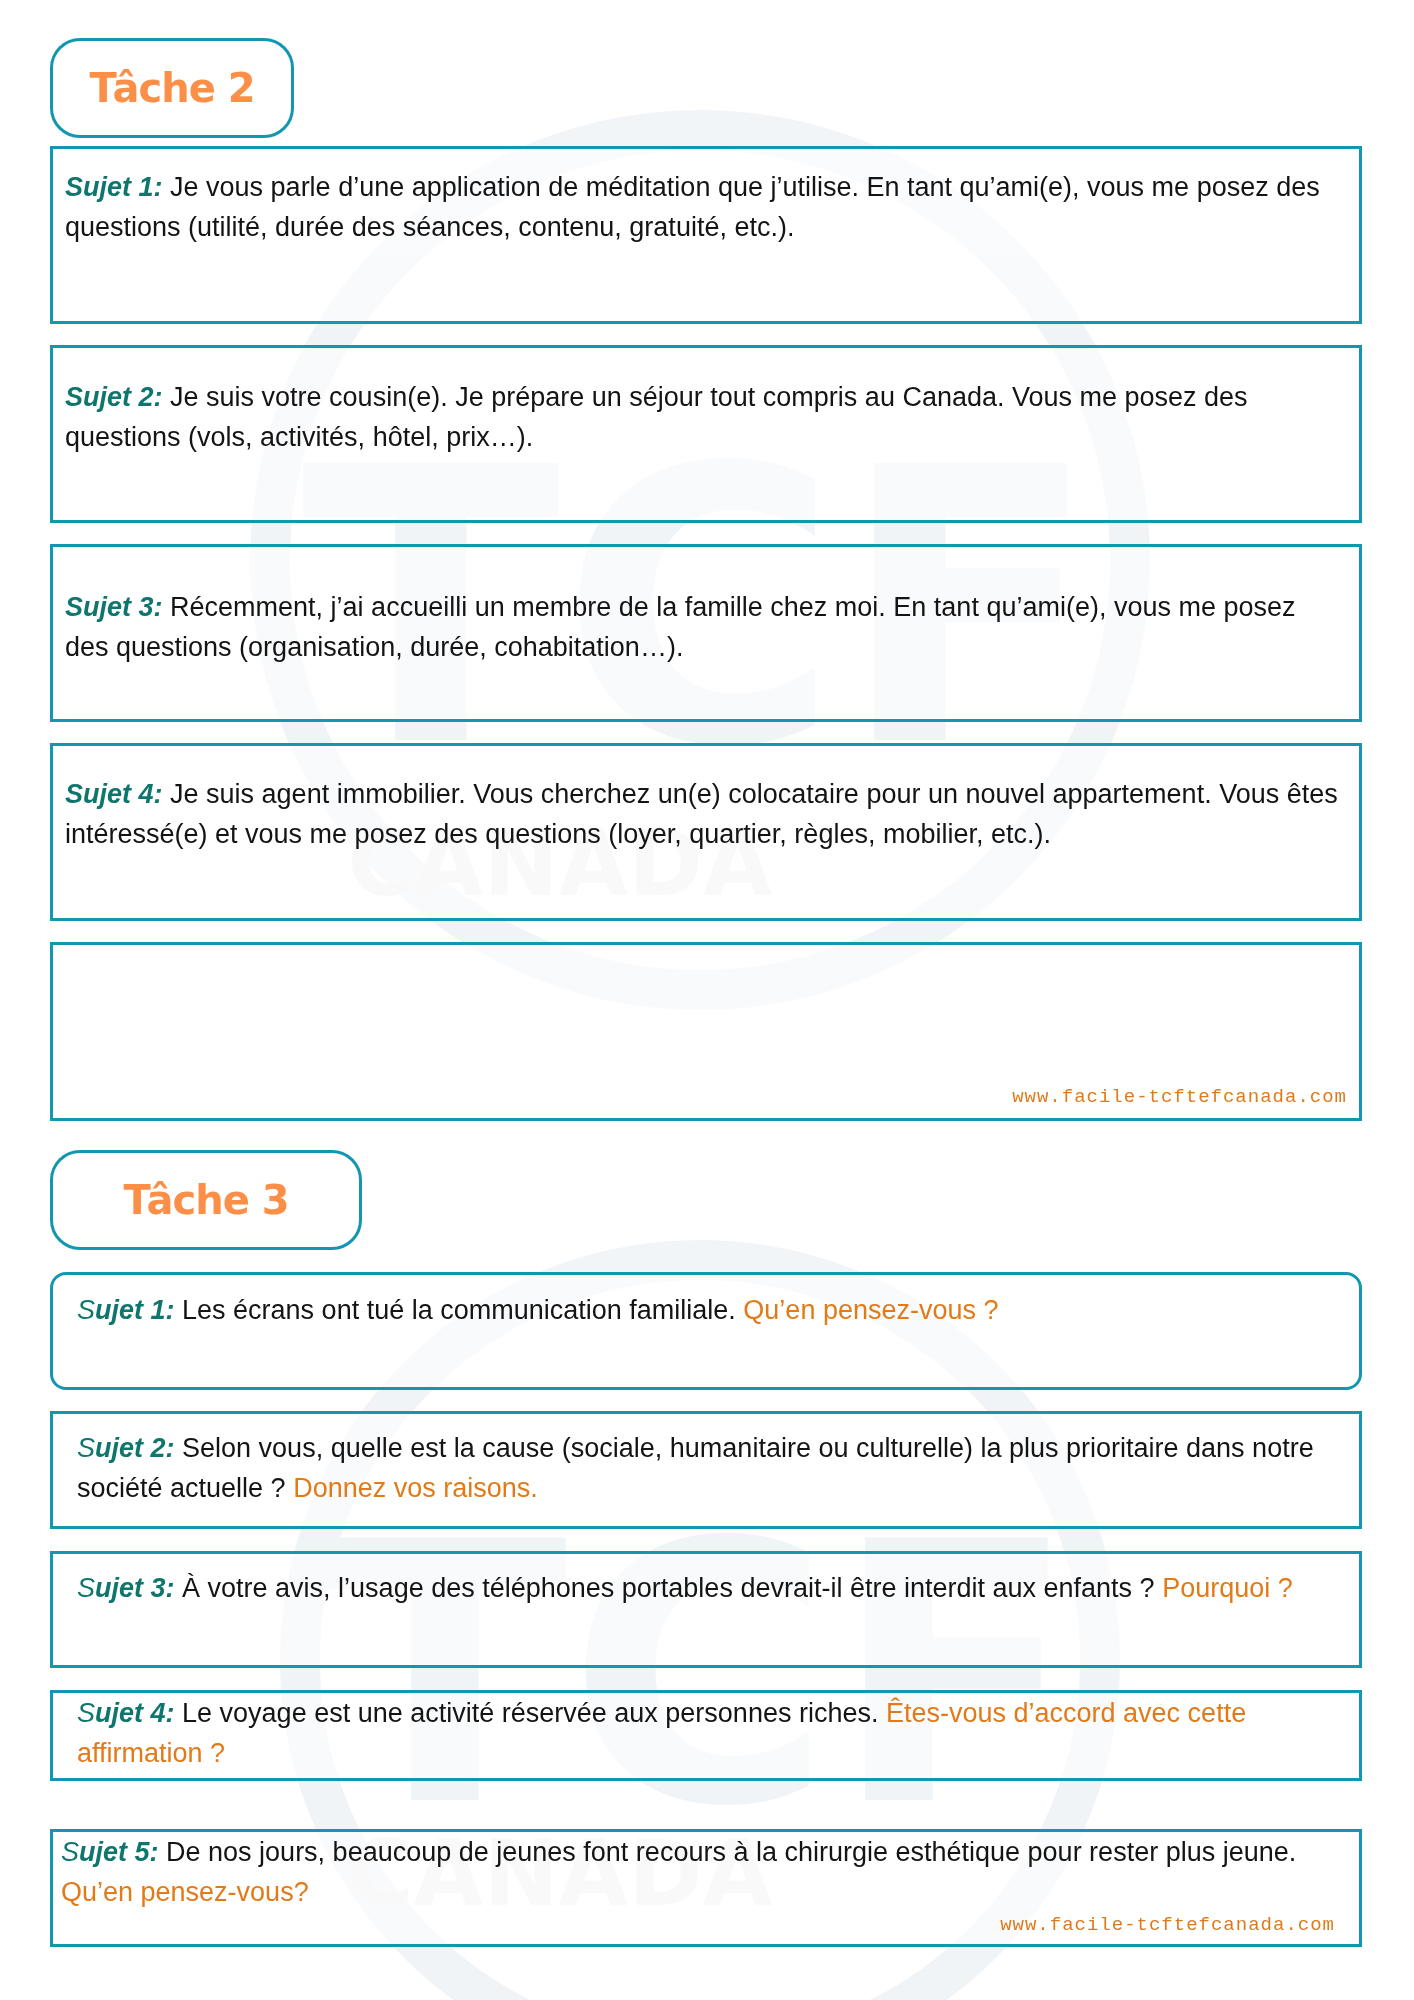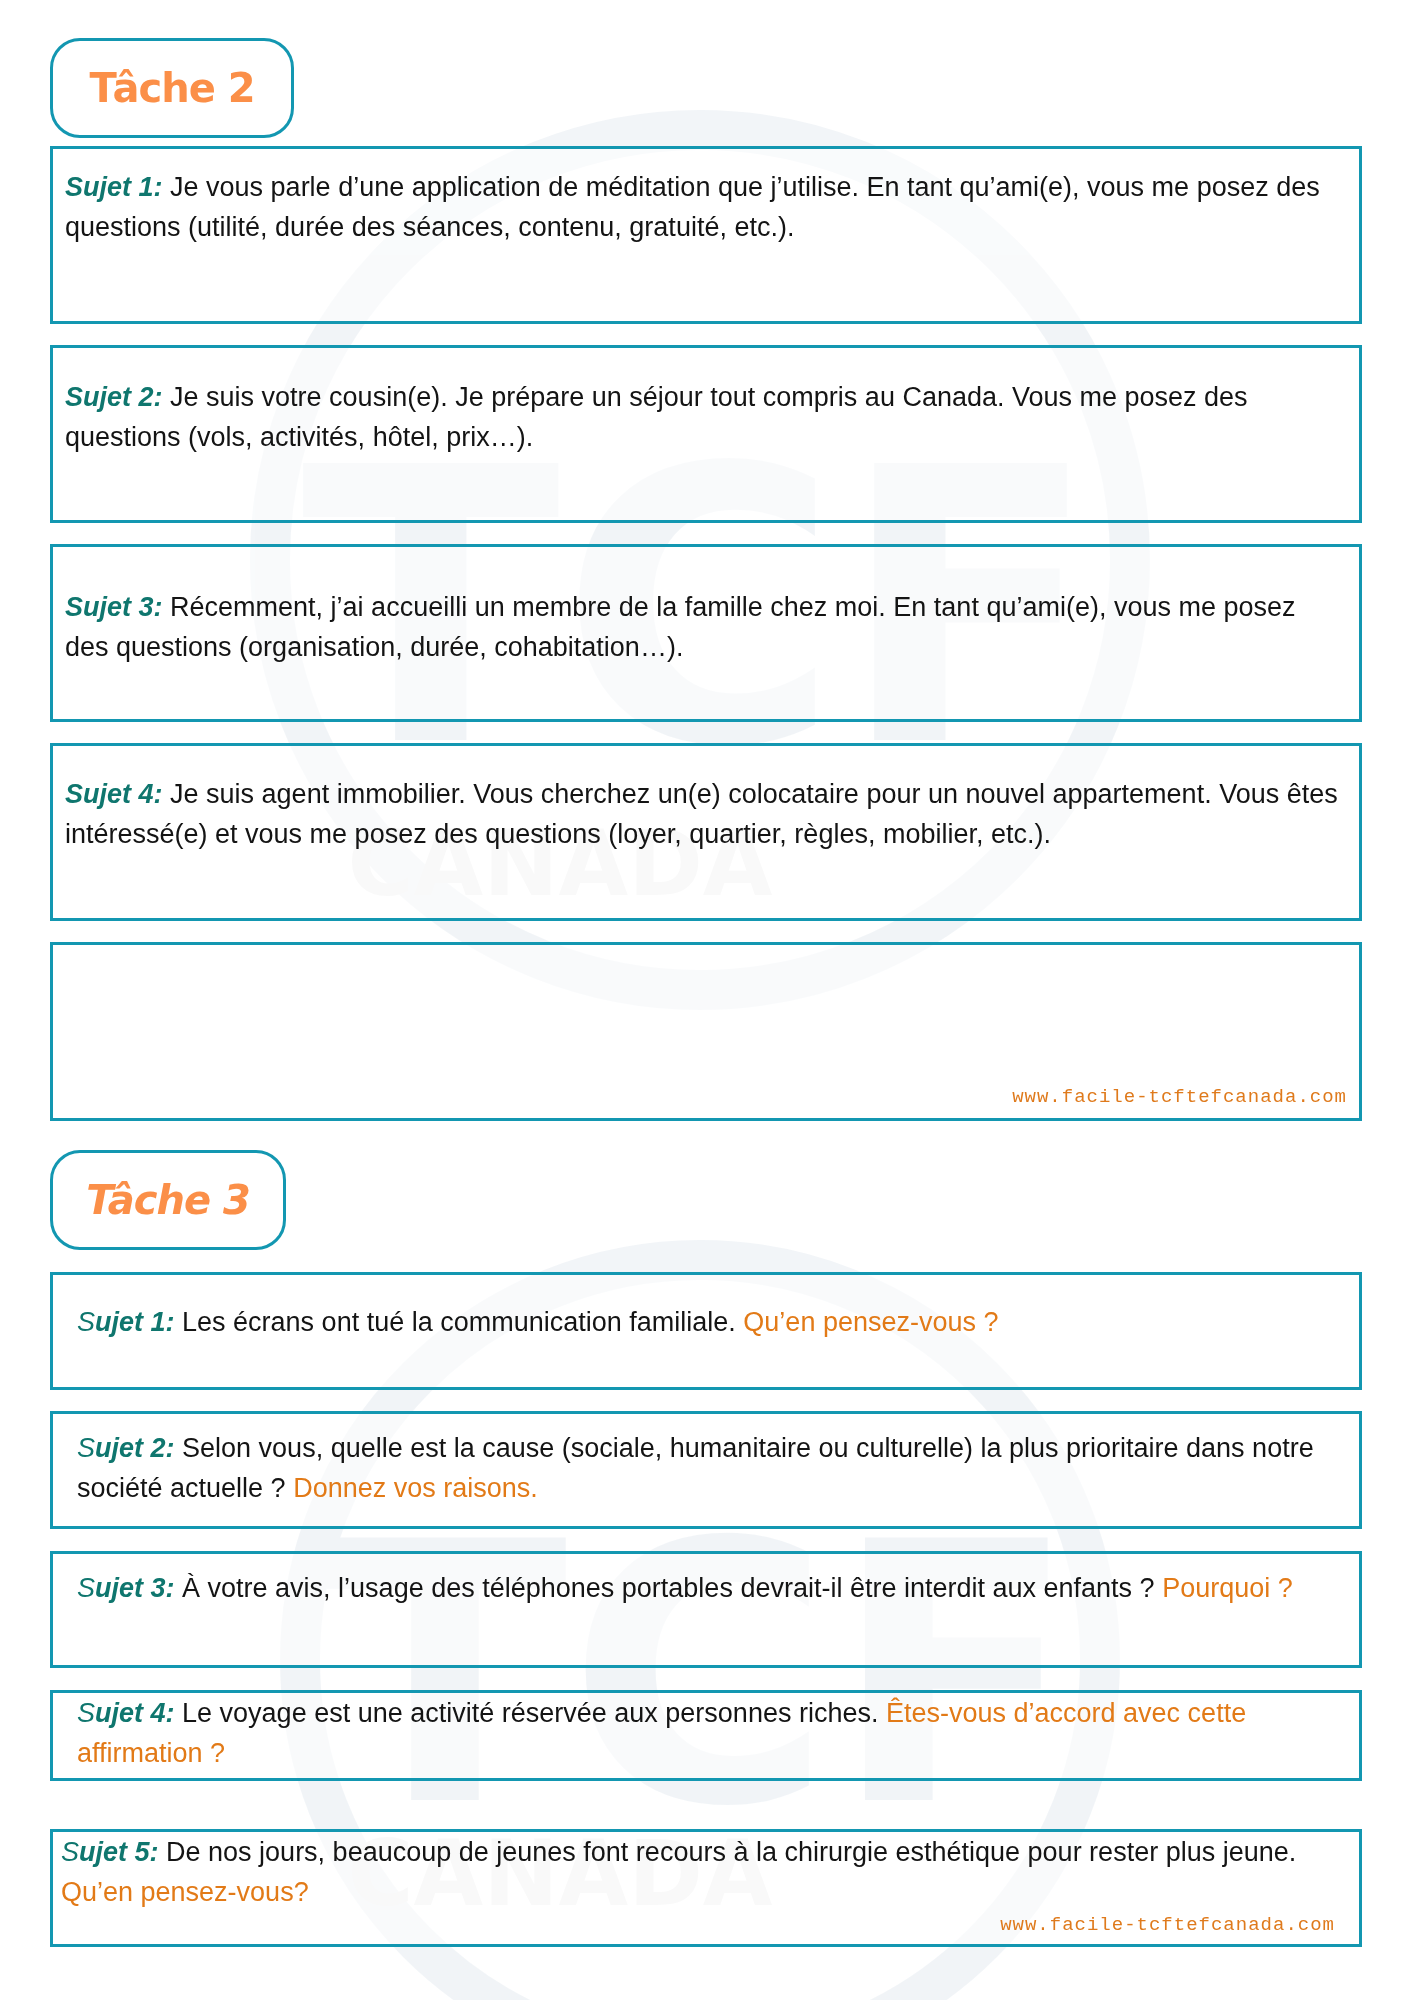--- a/index.html
+++ b/index.html
@@ -69,25 +69,25 @@
 </div>
 
 <div class="box" style="top:743px; height:178px; padding-top:28px;">
   <p><span class="lbl">Sujet 4:</span> <span>Je suis agent immobilier. Vous cherchez un(e) colocataire pour un nouvel appartement. Vous êtes intéressé(e) et vous me posez des questions (loyer, quartier, règles, mobilier, etc.).</span></p>
 </div>
 
 <div class="box" style="top:942px; height:179px; padding-top:15px;">
   <a class="url">www.facile-tcftefcanada.com</a>
 </div>
 
-<div class="pill" style="left:50px; top:1150px; width:236px; height:100px;font-style:italic;">
+<div class="pill" style="left:50px; top:1150px; width:312px; height:100px;">
   <span>Tâche 3</span>
 </div>
 
-<div class="box" style="top:1272px; height:118px; padding-top:27px; padding-left:24px;">
+<div class="box" style="top:1272px; height:118px; padding-top:15px; padding-left:24px;border-radius:16px;">
   <p><span class="lbl"><span class="s">S</span><span>ujet 1:</span></span> <span>Les écrans ont tué la communication familiale.</span> <span class="q">Qu’en pensez-vous ?</span></p>
 </div>
 
 <div class="box" style="top:1411px; height:118px; padding-top:14px; padding-left:24px;">
   <p><span class="lbl"><span class="s">S</span><span>ujet 2:</span></span> <span>Selon vous, quelle est la cause (sociale, humanitaire ou culturelle) la plus prioritaire dans notre société actuelle ?</span> <span class="q">Donnez vos raisons.</span></p>
 </div>
 
 <div class="box" style="top:1551px; height:117px; padding-top:14px; padding-left:24px;">
   <p><span class="lbl"><span class="s">S</span><span>ujet 3:</span></span> <span>À votre avis, l’usage des téléphones portables devrait-il être interdit aux enfants ?</span> <span class="q">Pourquoi ?</span></p>
 </div>

